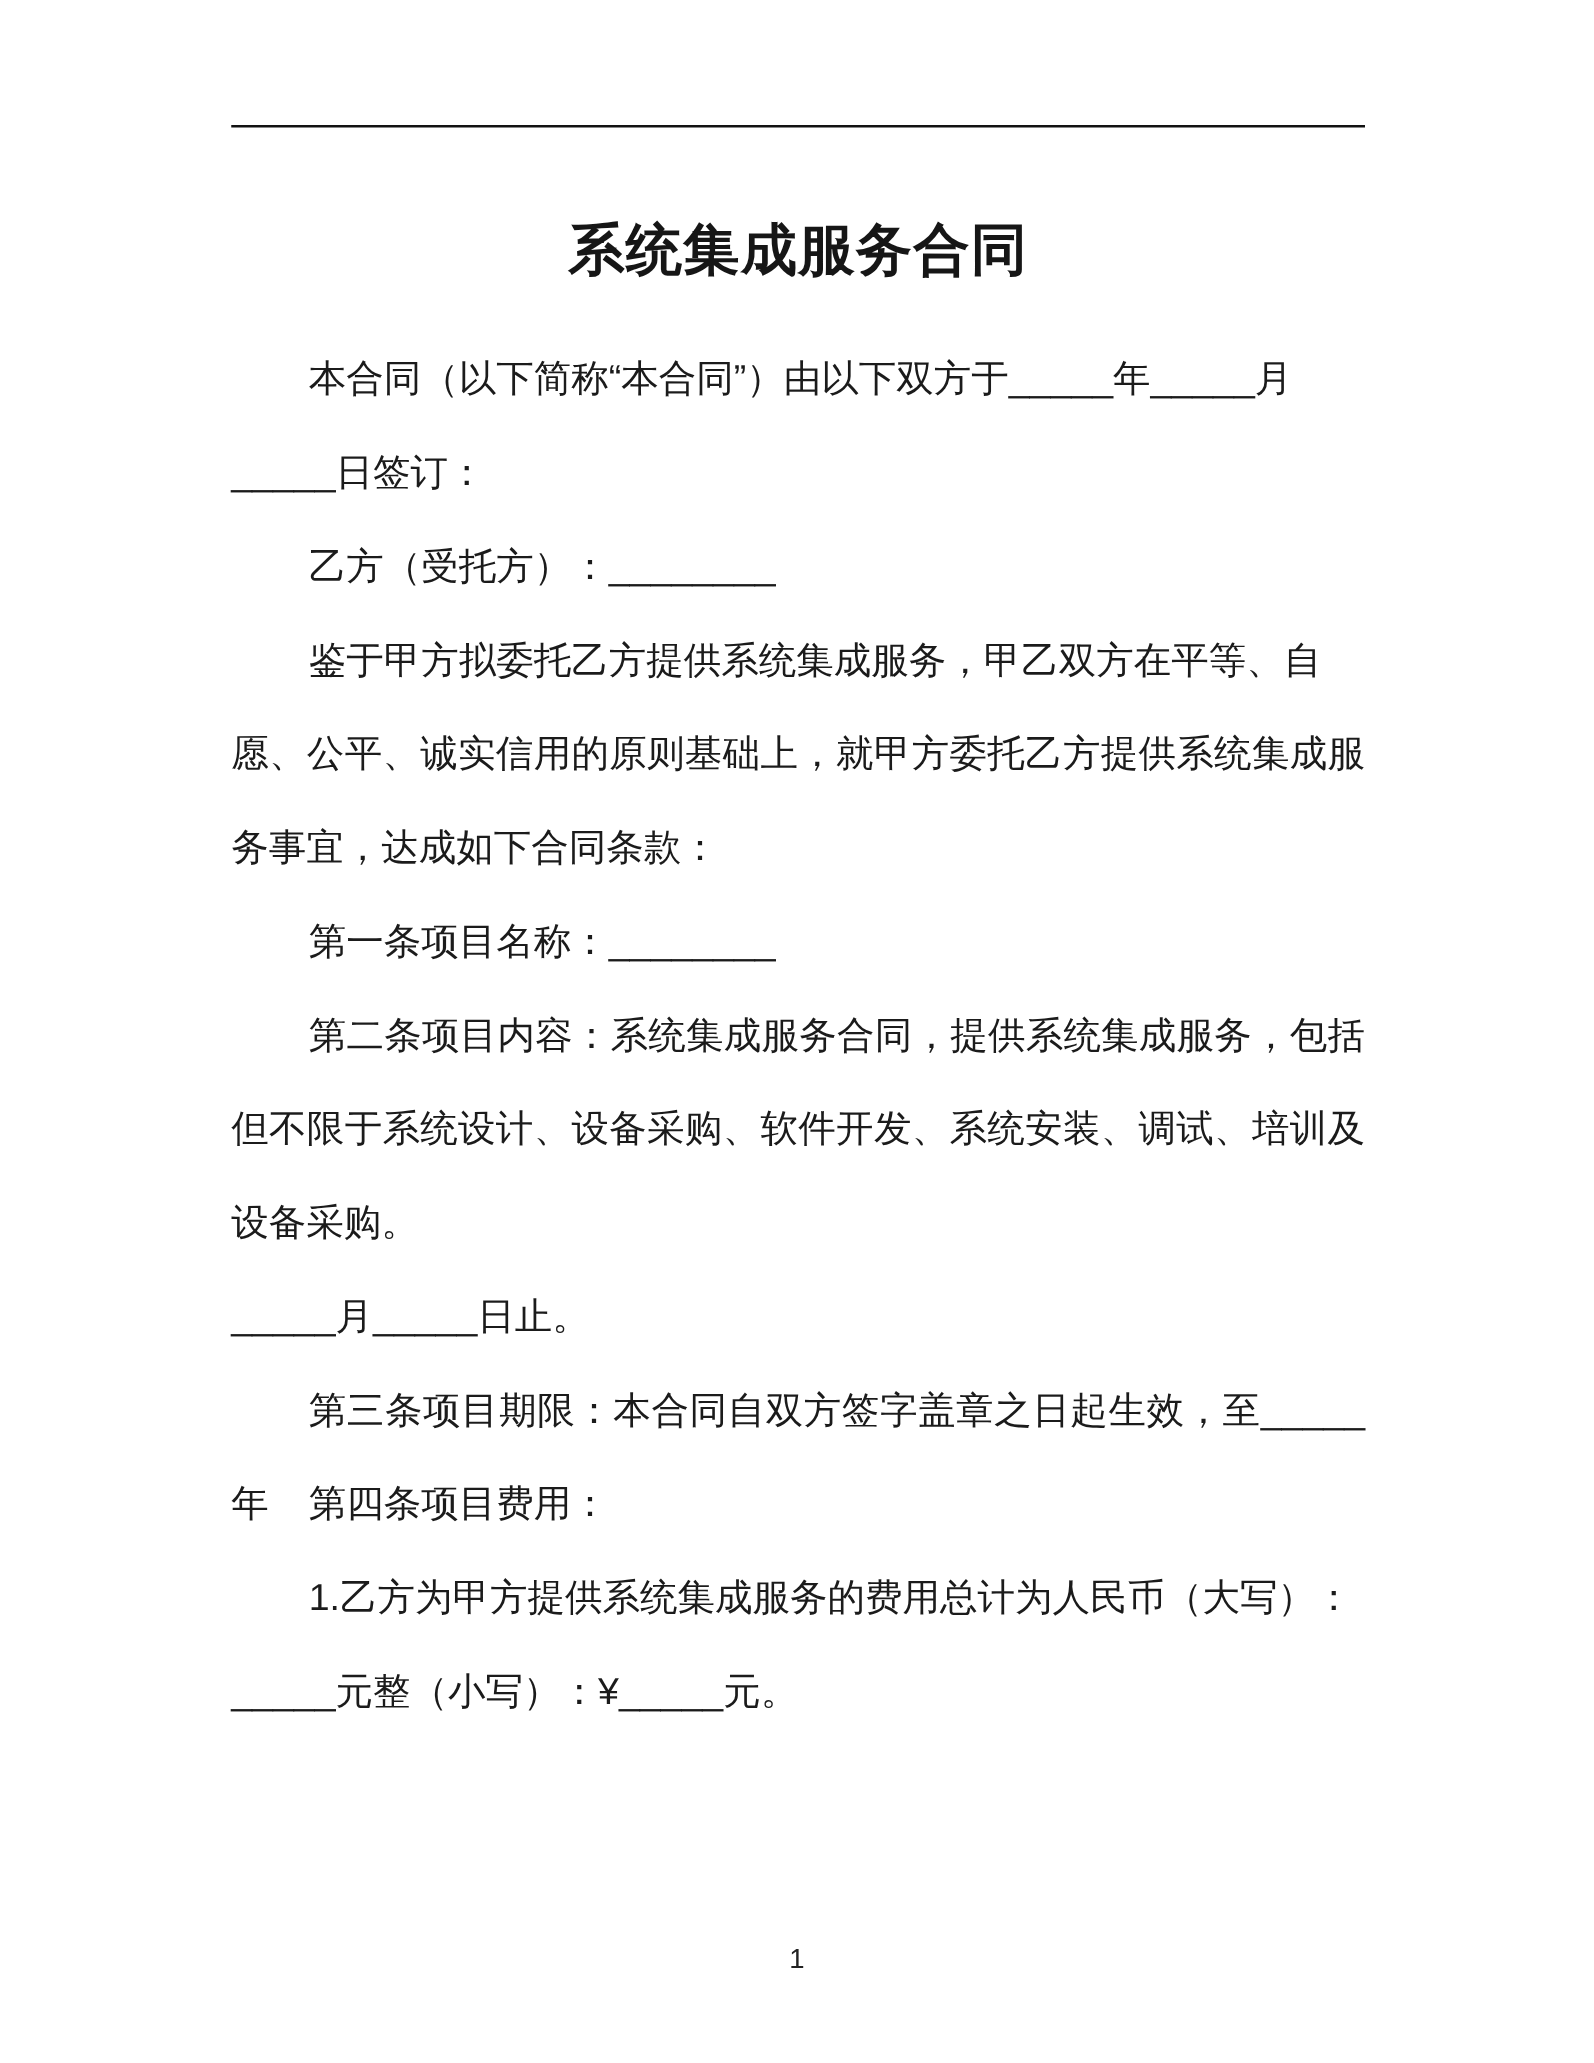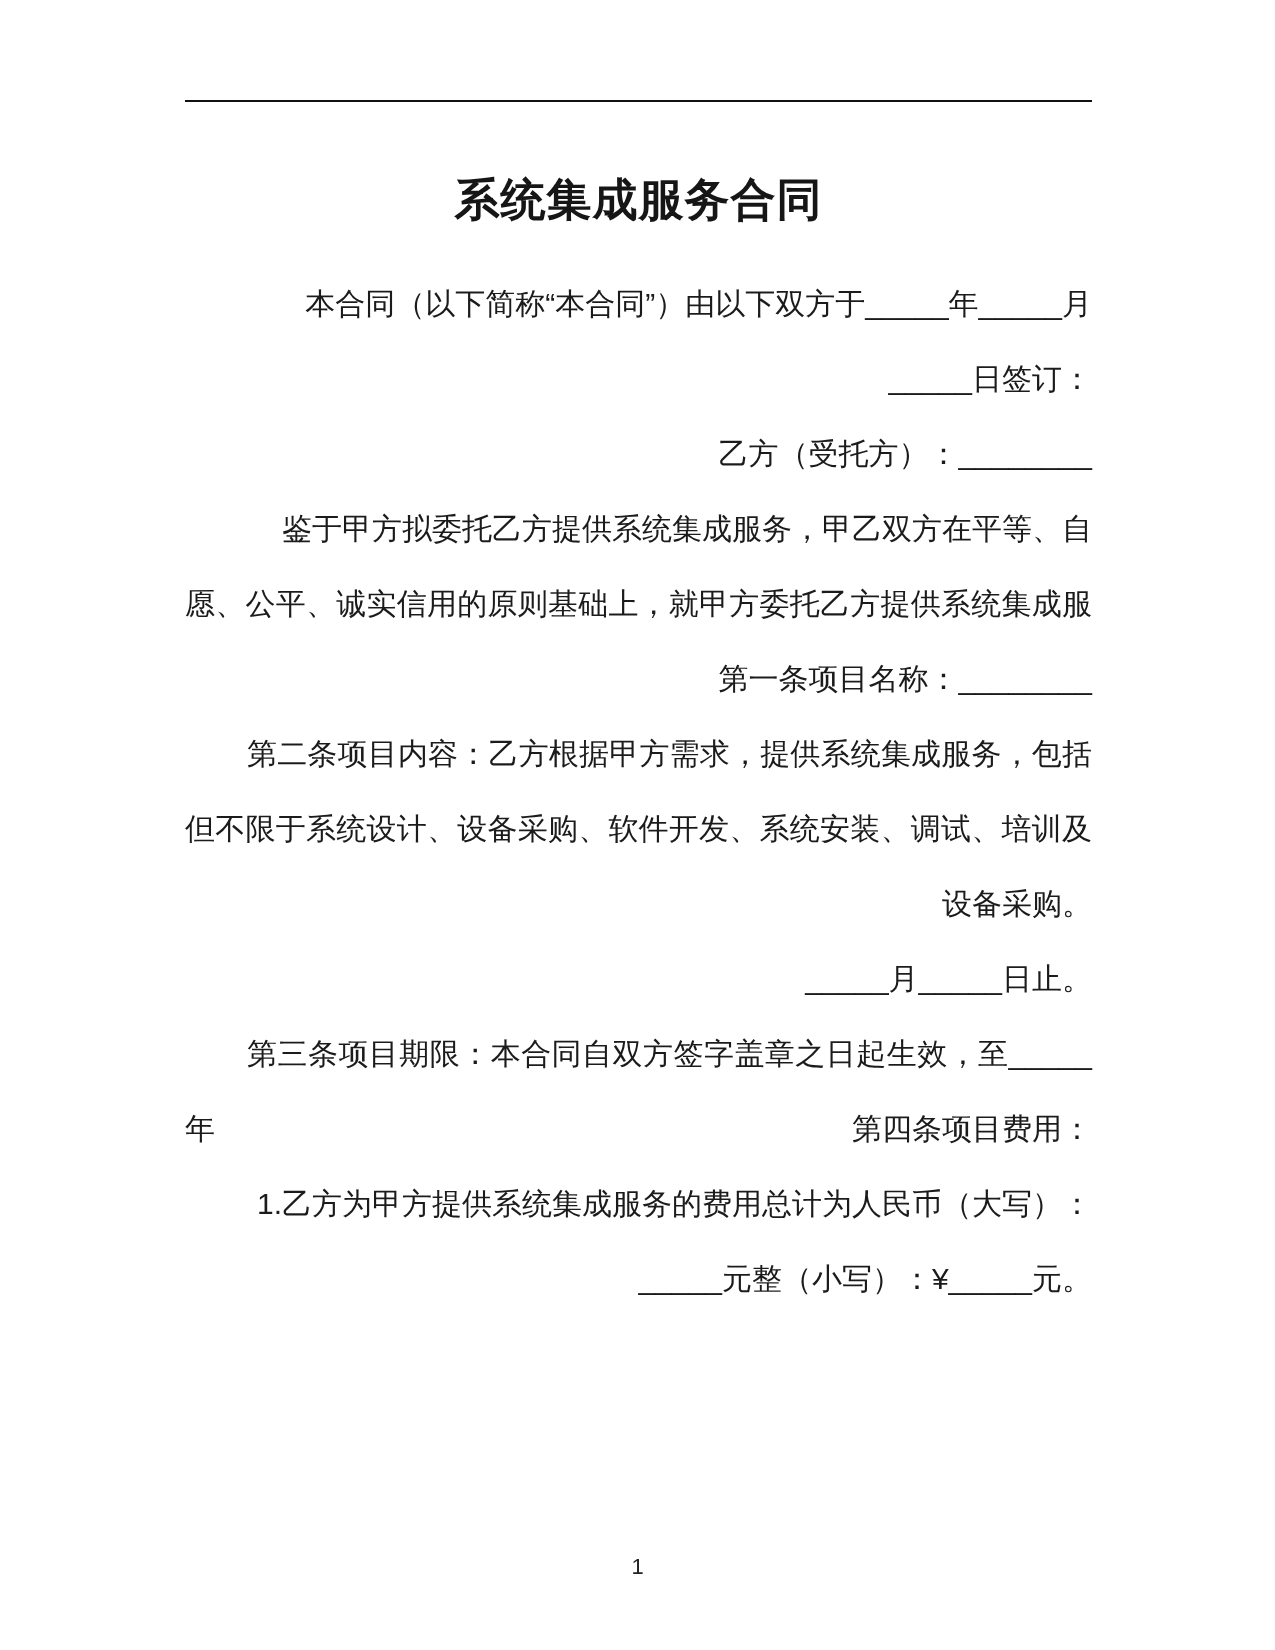--- a/index.html
+++ b/index.html
@@ -41,21 +41,21 @@
     position: absolute;
     left: 185px;
     top: 262px;
     width: 907px;
     font-size: 30px;
     color: #1b1b1b;
   }
   .line {
     height: 75px;
     line-height: 75px;
-    text-align: right;
+    text-align: left;
   }
   .line.indent {
     text-indent: 62px;
   }
   .line.just {
     text-align: justify;
     text-align-last: justify;
   }
   .page-number {
     position: absolute;
@@ -75,22 +75,23 @@
   <div class="header-rule"></div>
 
   <div class="doc-title">系统集成服务合同</div>
 
   <div class="doc-body">
       <div class="line indent">本合同（以下简称“本合同”）由以下双方于_____年_____月</div>
       <div class="line">_____日签订：</div>
       <div class="line indent">乙方（受托方）：________</div>
       <div class="line indent">鉴于甲方拟委托乙方提供系统集成服务，甲乙双方在平等、自</div>
       <div class="line just">愿、公平、诚实信用的原则基础上，就甲方委托乙方提供系统集成服</div>
+      <div class="line">务事宜，达成如下合同条款：</div>
       <div class="line indent">第一条项目名称：________</div>
-      <div class="line indent just">第二条项目内容：乙方根据甲方需求，提供系统集成服务，包括</div>
+      <div class="line indent just">第二条项目内容：系统集成服务合同，提供系统集成服务，包括</div>
       <div class="line just">但不限于系统设计、设备采购、软件开发、系统安装、调试、培训及</div>
       <div class="line">设备采购。</div>
       <div class="line">_____月_____日止。</div>
       <div class="line indent just">第三条项目期限：本合同自双方签字盖章之日起生效，至_____年</div>
       <div class="line indent">第四条项目费用：</div>
       <div class="line indent">1.乙方为甲方提供系统集成服务的费用总计为人民币（大写）：</div>
       <div class="line">_____元整（小写）：¥_____元。</div>
     </div>
 
   <div class="page-number">1</div>

